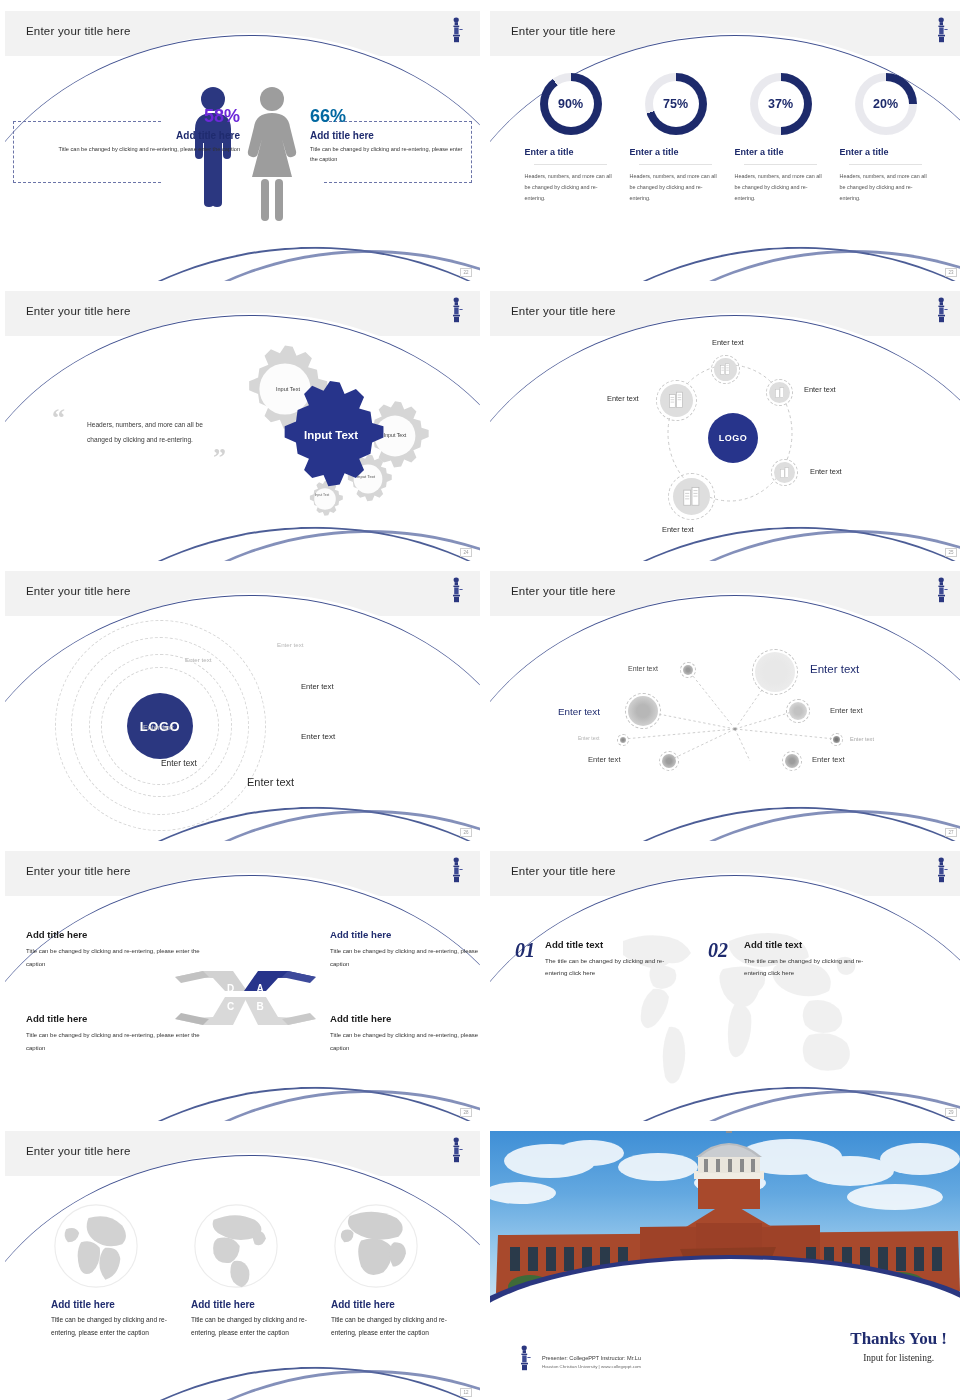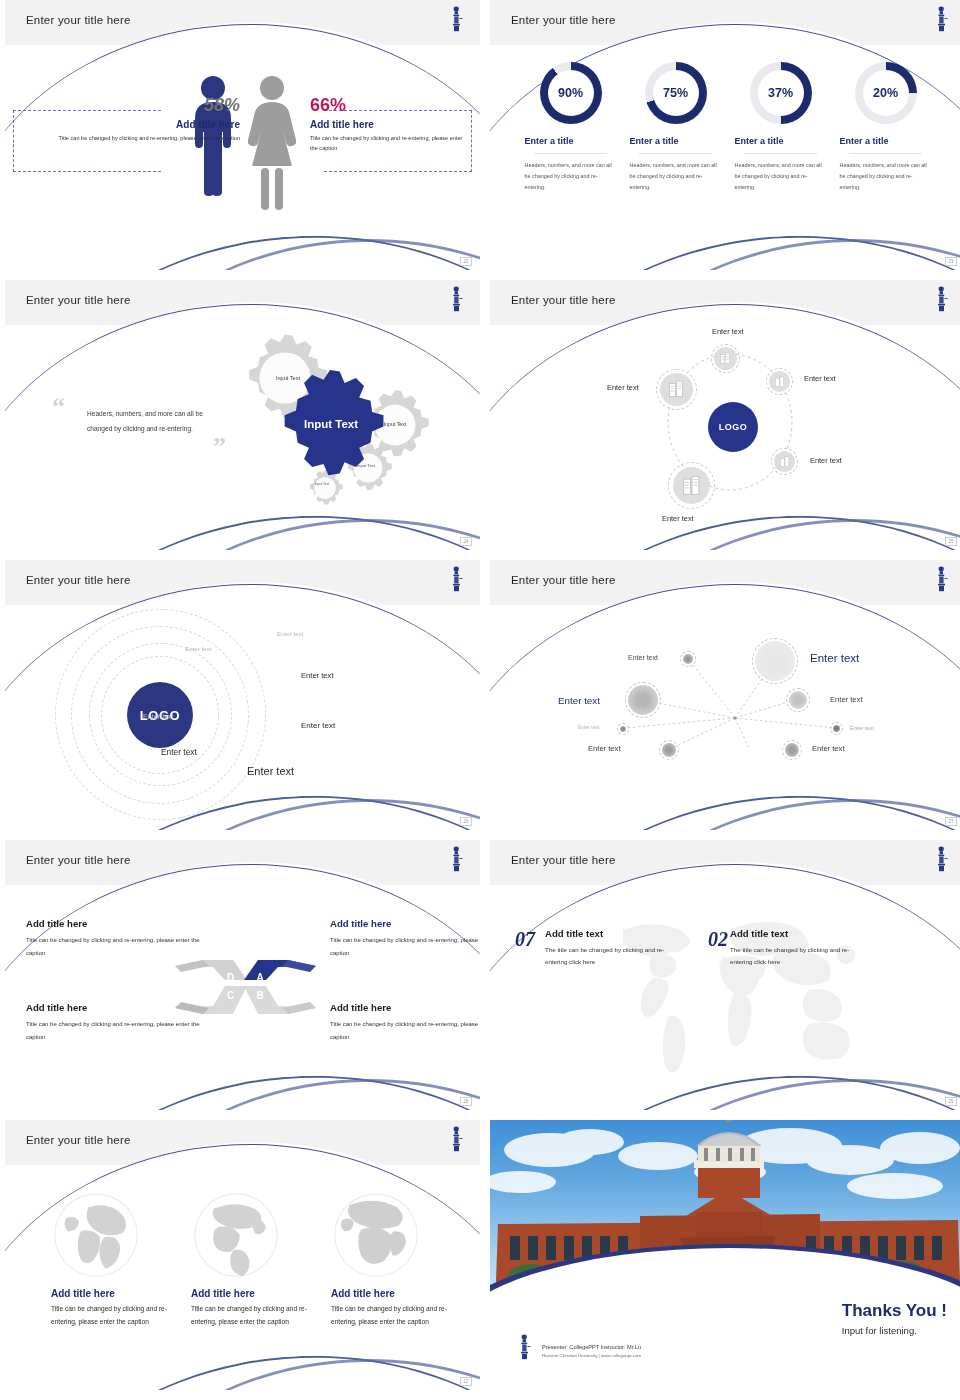--- a/index.html
+++ b/index.html
@@ -8,21 +8,21 @@
     background: #ffffff;
     font-family: "Liberation Sans", sans-serif;
     overflow: hidden;
   }
   .deck {
     display: grid;
     grid-template-columns: 475px 475px;
     grid-template-rows: repeat(5, 270px);
     column-gap: 10px;
     row-gap: 10px;
-    padding: 0 5px;
+    padding: 11px 5px;
     width: 960px; height: 1400px;
   }
   .slide {
     position: relative;
     width: 475px; height: 270px;
     background: #ffffff;
     overflow: hidden;
   }
   
   .hdr {
@@ -71,22 +71,22 @@
     width: 12px; height: 9px; border: 1px solid #cfcfcf;
     font-size: 4.5px; color: #9b9b9b; text-align: center; line-height: 8px;
     z-index: 9;
   }
   .body { position: absolute; inset: 0; z-index: 4; }
 
   
   .s1-figs { position: absolute; left: 175px; top: 72px; width: 125px; height: 142px; }
   .s1-left  { position: absolute; left: 10px; top: 95px; width: 225px; }
   .s1-right { position: absolute; left: 305px; top: 95px; width: 160px; }
-  .pct-m { font-size: 18px; font-weight: bold; color: #737373; text-align: right; font-style: italic; }
-  .pct-f { font-size: 18px; font-weight: bold; color: #be185d; }
+  .pct-m { font-size: 18px; font-weight: bold; color: #6d28d9; text-align: right; }
+  .pct-f { font-size: 18px; font-weight: bold; color: #0369a1; }
   .addt  { font-size: 10px; font-weight: bold; color: #1f2b6e; margin-top: 3px; }
   .s1-left .pct-m, .s1-left .addt { text-align: right; }
   .capt  { font-size: 5.6px; color: #333; line-height: 1.75; margin-top: 4px; }
   .s1-left .capt { text-align: right; }
   .dash-l { position: absolute; left: 8px; top: 110px; width: 148px; height: 62px;
             border: 1px dashed #6b74a8; border-right: none; }
   .dash-r { position: absolute; right: 8px; top: 110px; width: 148px; height: 62px;
             border: 1px dashed #6b74a8; border-left: none; }
 
   
@@ -152,21 +152,21 @@
   .gcol .c { font-size: 6.6px; color: #2b2b2b; line-height: 1.95; margin-top: 4px; }
 
   
   .photo { position: absolute; left: 0; top: 0; width: 475px; height: 178px; overflow: hidden; }
   .sky { position: absolute; inset: 0;
          background: linear-gradient(#3f8fd6 0%, #63a8e0 35%, #9ecdee 70%, #cfe5f5 100%); }
   .mask-curve { position: absolute; left: -40px; top: 128px; width: 560px; height: 150px;
                 background: #fff; border-radius: 50% 50% 0 0 / 60% 60% 0 0; z-index: 3; }
   .mask-band { position: absolute; left: -46px; top: 124px; width: 572px; height: 150px;
                background: #2b3780; border-radius: 50% 50% 0 0 / 60% 60% 0 0; z-index: 2; }
-  .thanks { position: absolute; right: 18px; bottom: 54px; text-align: left; z-index: 6; }
+  .thanks { position: absolute; right: 18px; bottom: 38px; text-align: center; z-index: 6; font-family: Liberation Serif, serif; }
   .thanks .big { font-size: 17px; font-weight: bold; color: #1f2b6e; }
   .thanks .sub { font-size: 9.5px; color: #2b2b2b; margin-top: 4px; }
   .presenter { position: absolute; left: 52px; bottom: 32px; z-index: 6; }
   .presenter .l1 { font-size: 5.6px; color: #3a3a3a; }
   .presenter .l2 { font-size: 4.4px; color: #6a6a6a; margin-top: 3px; }
 </style>
 </head>
 <body>
 
 <div class="deck">
@@ -645,29 +645,29 @@
           <path d="M140,80 q12,0 16,12 q2,22 -8,38 q-10,10 -14,-4 q-4,-28 6,-46 Z"></path>
           <path d="M182,42 q24,-8 44,2 q14,10 8,24 q-14,8 -32,4 q-20,-6 -24,-18 q-2,-10 4,-12 Z"></path>
           <path d="M214,78 q18,-4 30,8 q8,14 -4,22 q-18,6 -30,-6 q-6,-14 4,-24 Z"></path>
           <path d="M214,112 q24,-6 38,8 q8,16 -6,26 q-24,6 -36,-8 q-6,-16 4,-26 Z"></path>
           <path d="M242,36 q12,-6 18,4 q2,10 -8,12 q-12,0 -10,-16 Z"></path>
         </g>
       </svg>
 
       <div class="numblk" style="left:25px;top:88px">
         <div style="display:flex;align-items:flex-start;gap:10px">
-          <div class="n">07</div>
+          <div class="n">01</div>
           <div>
             <div class="t">Add title text</div>
             <div class="c">The title can be changed by clicking and re-entering click here</div>
           </div>
         </div>
       </div>
       <div class="numblk" style="left:218px;top:88px">
-        <div style="display:flex;align-items:flex-start;gap:2px">
+        <div style="display:flex;align-items:flex-start;gap:16px">
           <div class="n">02</div>
           <div>
             <div class="t">Add title text</div>
             <div class="c">The title can be changed by clicking and re-entering click here</div>
           </div>
         </div>
       </div>
     </div>
 
     <div class="swoosh-bot"></div>

